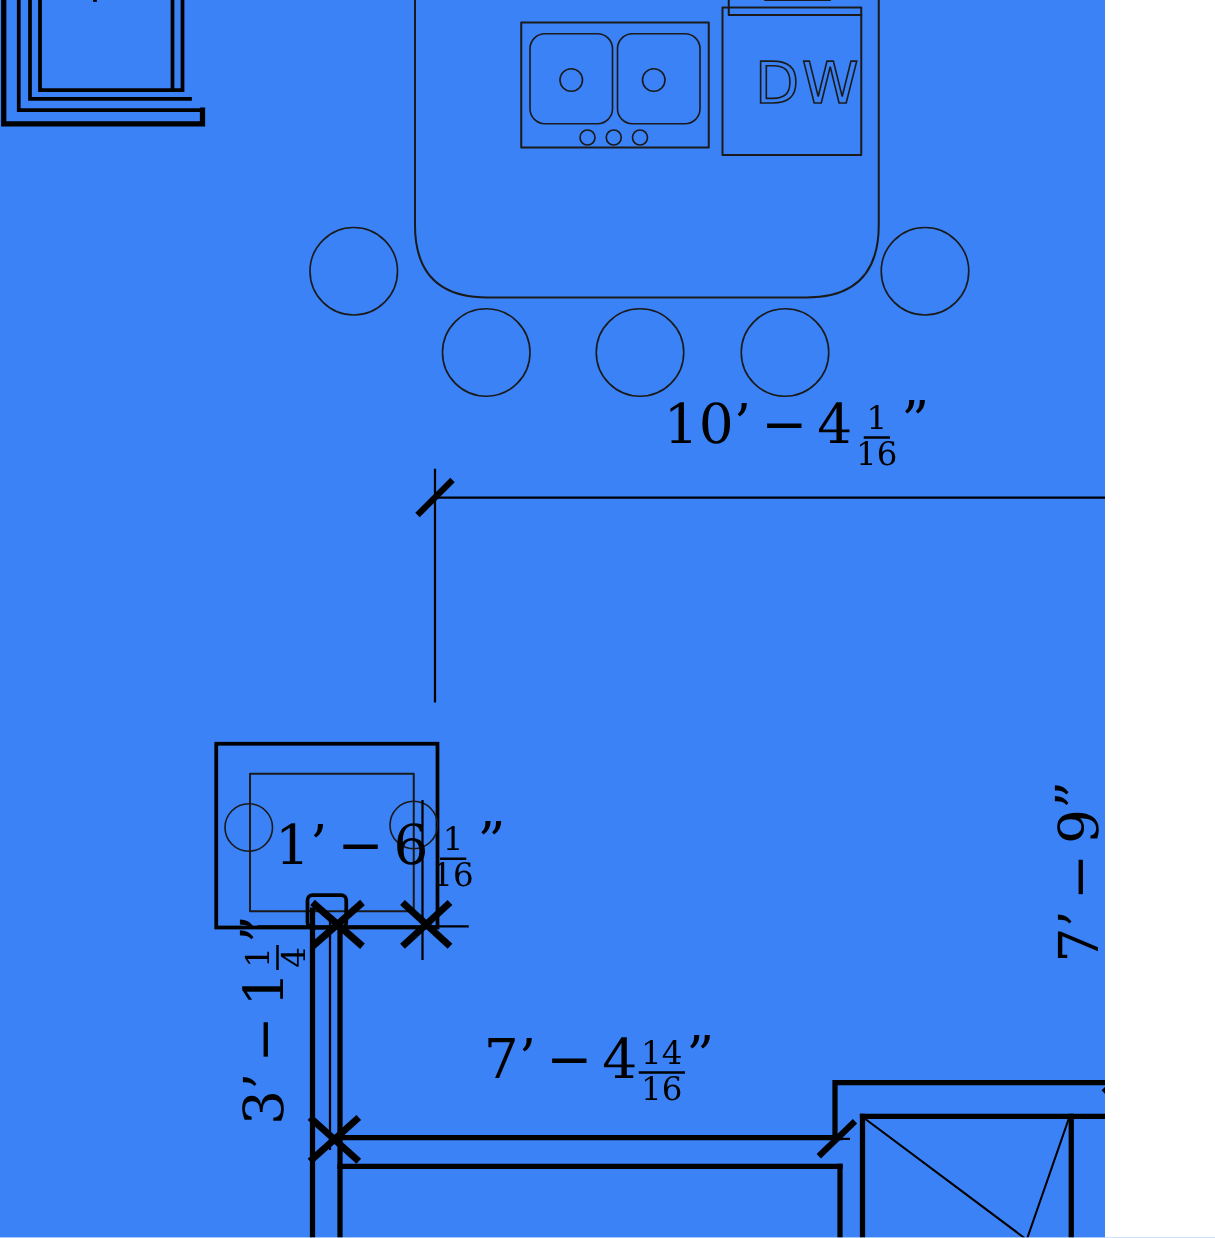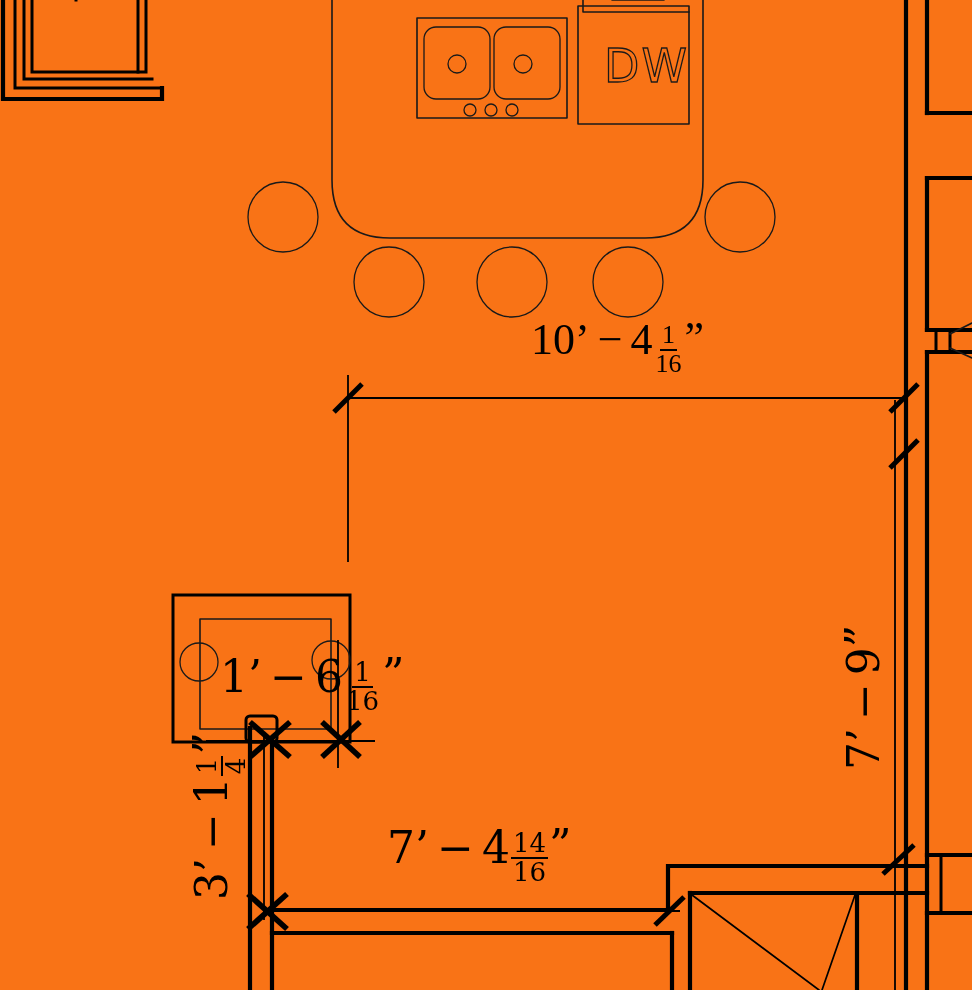--- a/index.html
+++ b/index.html
@@ -5,23 +5,23 @@
   html, body {
     margin: 0;
     padding: 0;
     background: #ffffff;
   }
   body {
     font-family: "Liberation Sans", sans-serif;
   }
   #plan-root {
     position: relative;
-    width: 972px;
+    width: 884px;
     height: 990px;
-    background: #f97316;
+    background: #3b82f6;
     overflow: hidden;
   }
   #plan-svg {
     position: absolute;
     left: 0;
     top: 0;
     width: 972px;
     height: 990px;
     display: block;
   }
@@ -265,21 +265,21 @@
       <line class="dim-tick-x" x1="287" y1="894" x2="248" y2="929"></line>
     </g>
 
     <g>
       <line class="dim-line" x1="268" y1="911" x2="680" y2="911"></line>
       <line class="dim-tick" x1="655" y1="925" x2="684" y2="897"></line>
     </g>
 
   </svg>
 
-  <div class="dim-label" style="left:531px; top:318px;font-family:Liberation Serif, serif;">
+  <div class="dim-label" style="left:531px; top:318px;">
     <span class="dim-inner">
       <span class="dim-whole">10</span>
         <span class="dim-whole">’</span>
         <span class="dim-whole" style="padding:0 8px;">−</span>
         <span class="dim-whole">4</span>
         <span class="frac">
         <span class="num">1</span>
         <span class="den">16</span>
       </span>
         <span class="dim-inch-mark">”</span>

